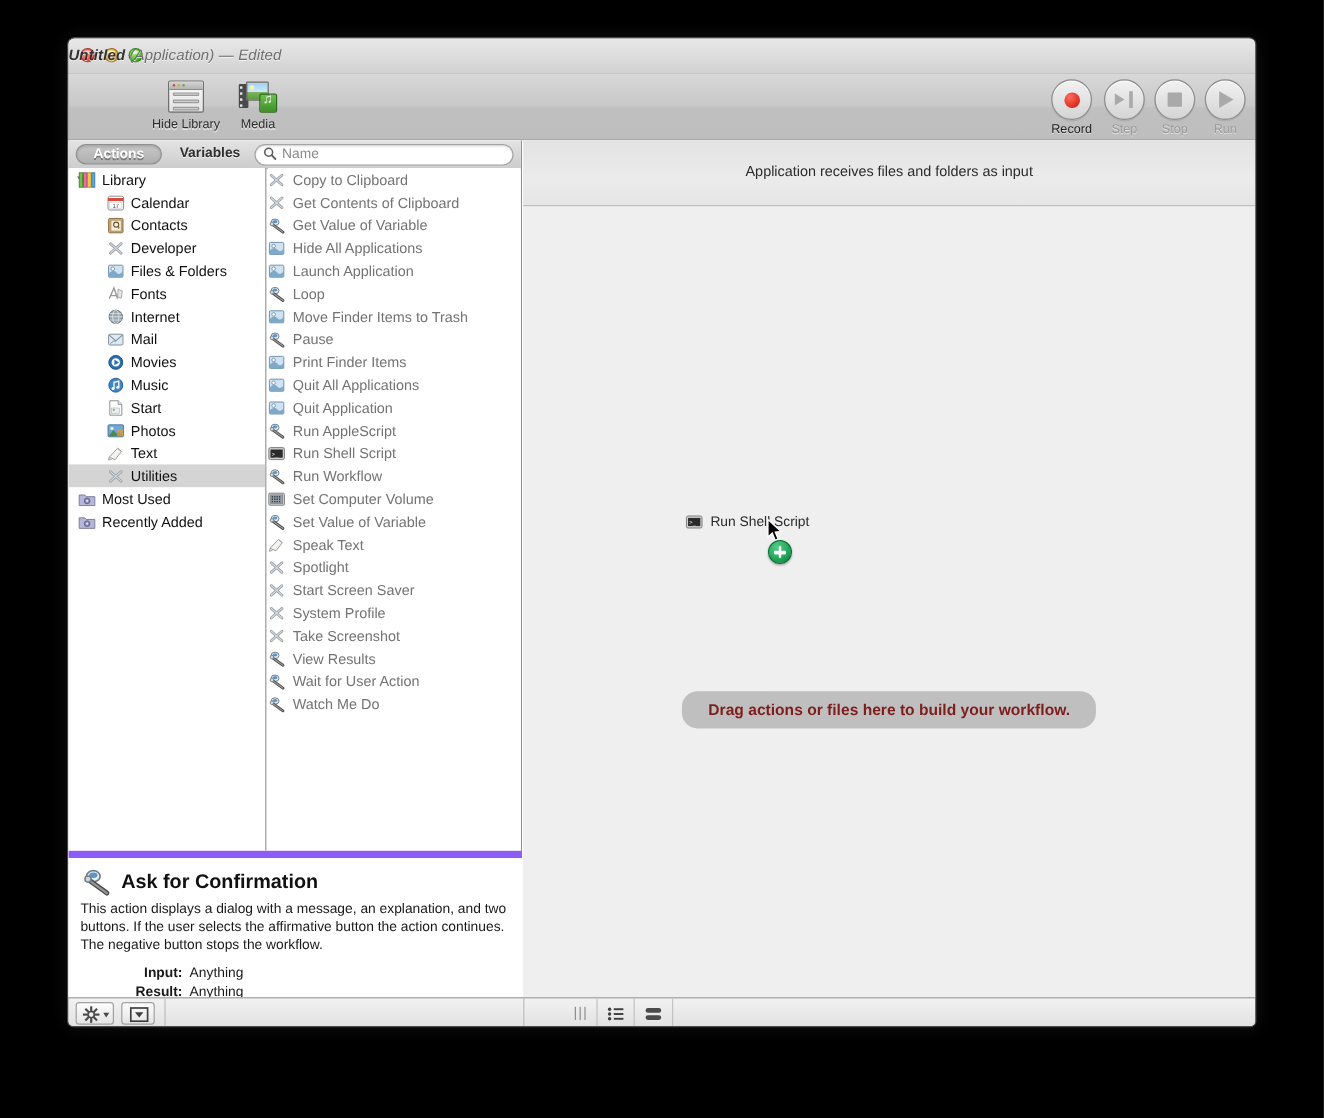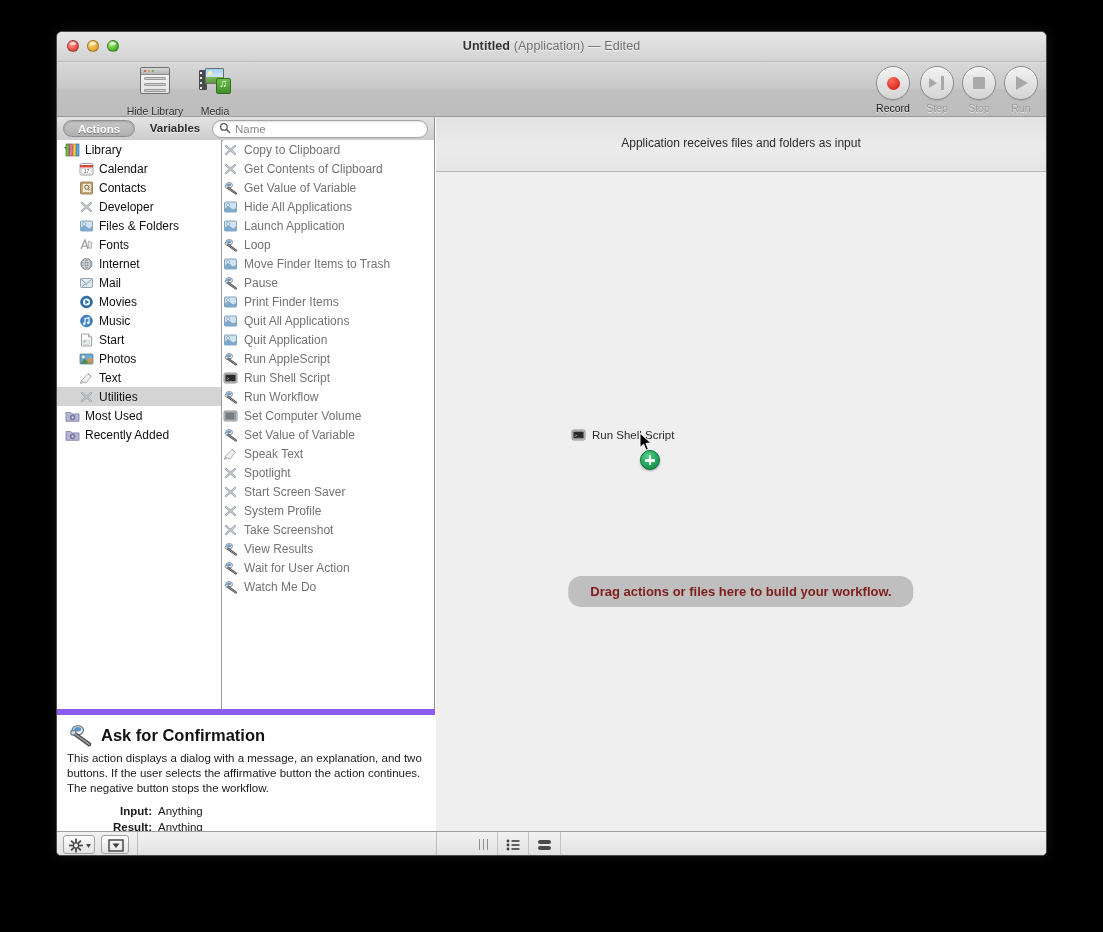--- a/index.html
+++ b/index.html
@@ -59,25 +59,26 @@
     border-radius: 50%;
     background: rgba(255,255,255,0.65);
   }
   #btn-close  { left: 10px; background: radial-gradient(circle at 35% 30%, #ff9d95, #e8493f 70%); }
   #btn-min    { left: 30px; background: radial-gradient(circle at 35% 30%, #ffe08a, #e0a32a 70%); }
   #btn-max    { left: 50px; background: radial-gradient(circle at 35% 30%, #b9f08e, #45b024 70%); }
 
   #window-title {
     position: absolute;
     left: 0; right: 0; top: 7px;
-    text-align: center;
+    text-align: left;
     font-size: 12.5px;
     color: #3b3b3b;
     text-shadow: 0 1px 0 rgba(255,255,255,0.75);
     letter-spacing: 0.1px;
+    font-style: italic;
   }
   #window-title .doc { font-weight: bold; color: #313131; }
   #window-title .sub { color: #6d6d6d; }
 
   
   #toolbar {
     position: relative;
     height: 54px;
     background: linear-gradient(to bottom, #d8d8d8 0%, #c8c8c8 48%, #c0c0c0 52%, #bdbdbd 100%);
     border-bottom: 1px solid #9a9a9a;
@@ -86,21 +87,21 @@
     position: absolute;
     top: 3px;
     text-align: center;
     width: 72px;
     cursor: default;
   }
   .tb-label {
     font-size: 10.5px;
     color: #2e2e2e;
     text-shadow: 0 1px 0 rgba(255,255,255,0.6);
-    margin-top: 11px;
+    margin-top: 4px;
     display: block;
   }
   #tb-hide-library { left: 62px; }
   #tb-media { left: 122px; }
 
   .ico-library {
     width: 30px; height: 27px;
     margin: 2px auto 0;
     background: linear-gradient(to bottom, #fbfbfb, #e2e2e2);
     border: 1px solid #6f6f6f;
@@ -315,21 +316,21 @@
   .cat-row {
     height: 19px;
     display: flex;
     align-items: center;
     font-size: 12px;
     color: #101010;
     padding-left: 6px;
     cursor: default;
     white-space: nowrap;
   }
-  .cat-row.level1 { padding-left: 22px; }
+  .cat-row.level1 { padding-left: 32px; }
   .cat-row.level0 { padding-left: 8px; }
   .cat-row.selected { background: #d4d4d4; }
   .cat-ico {
     width: 15px; height: 14px;
     margin-right: 5px;
     flex: 0 0 15px;
     position: relative;
   }
   .disclosure {
     position: absolute;

